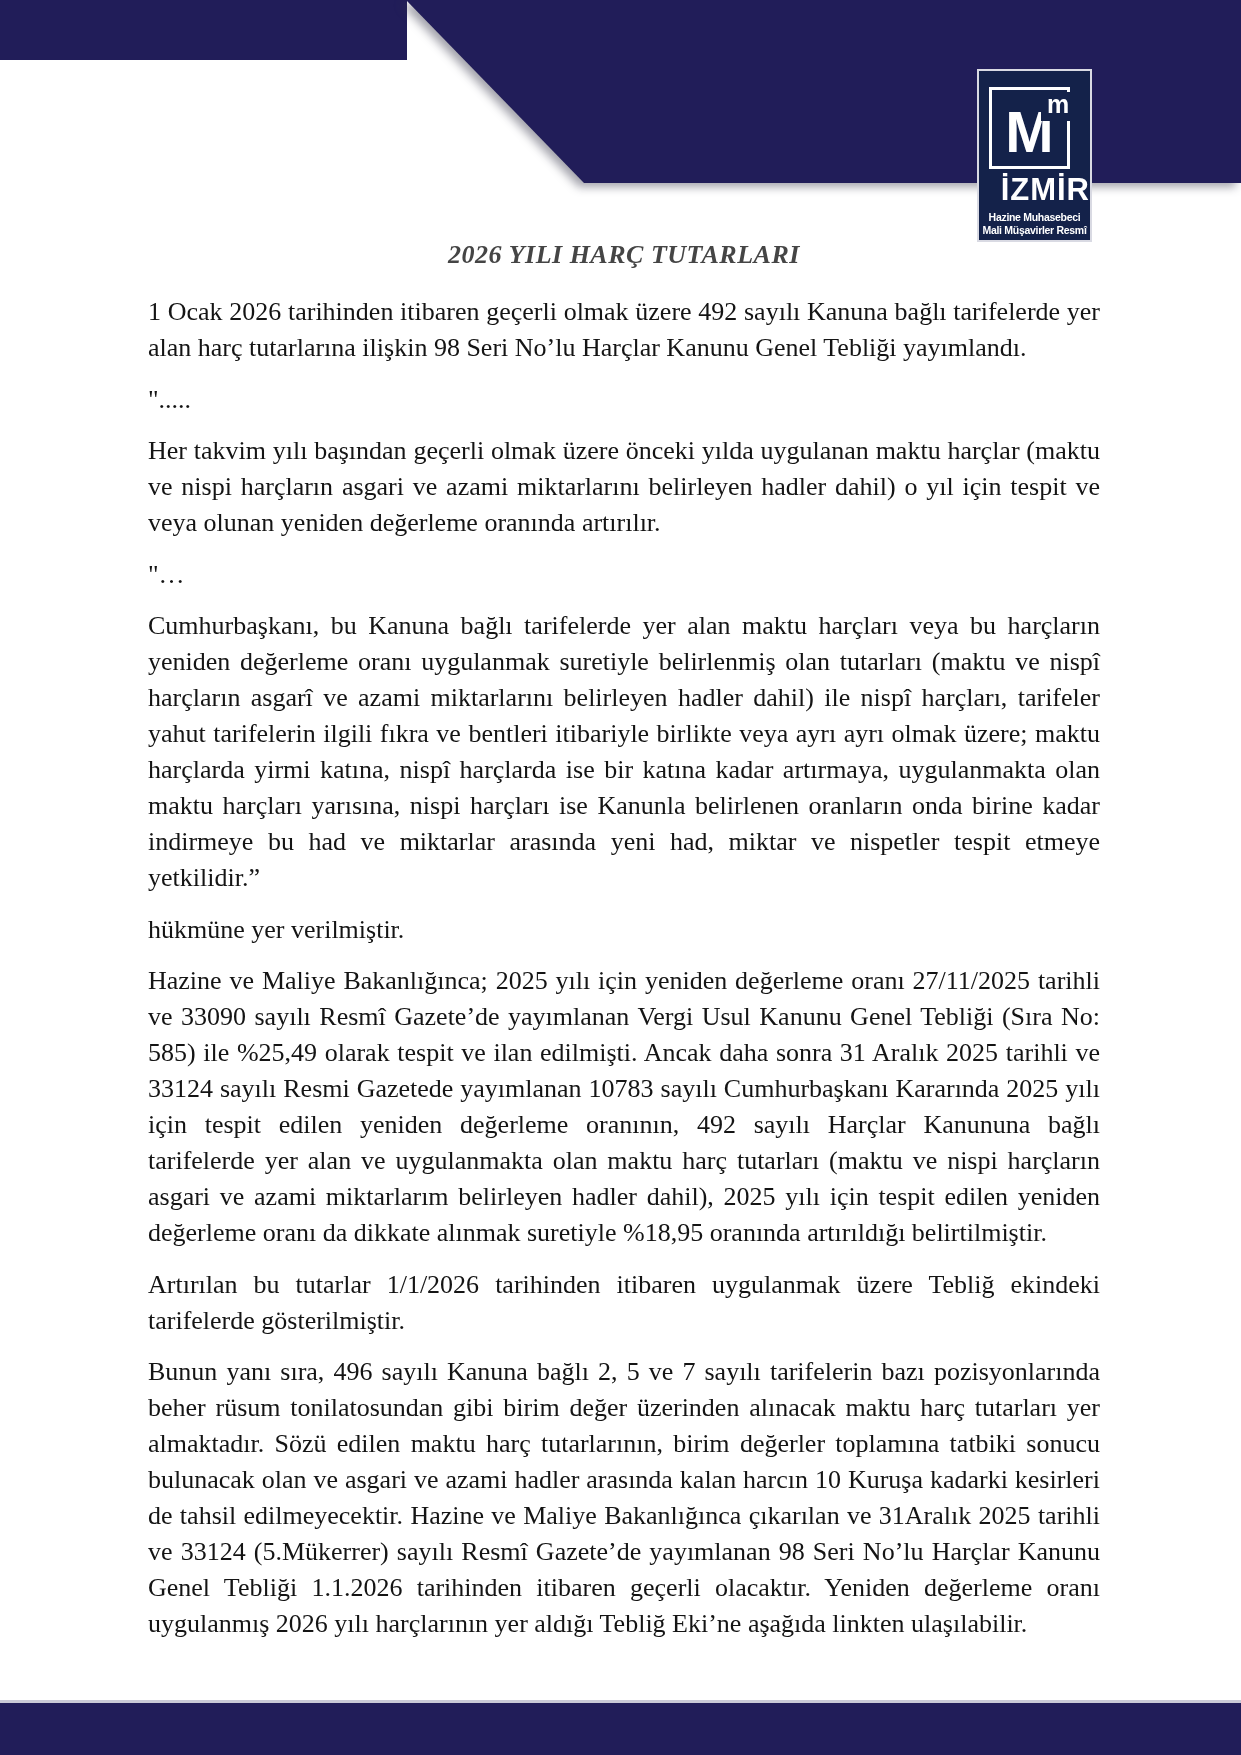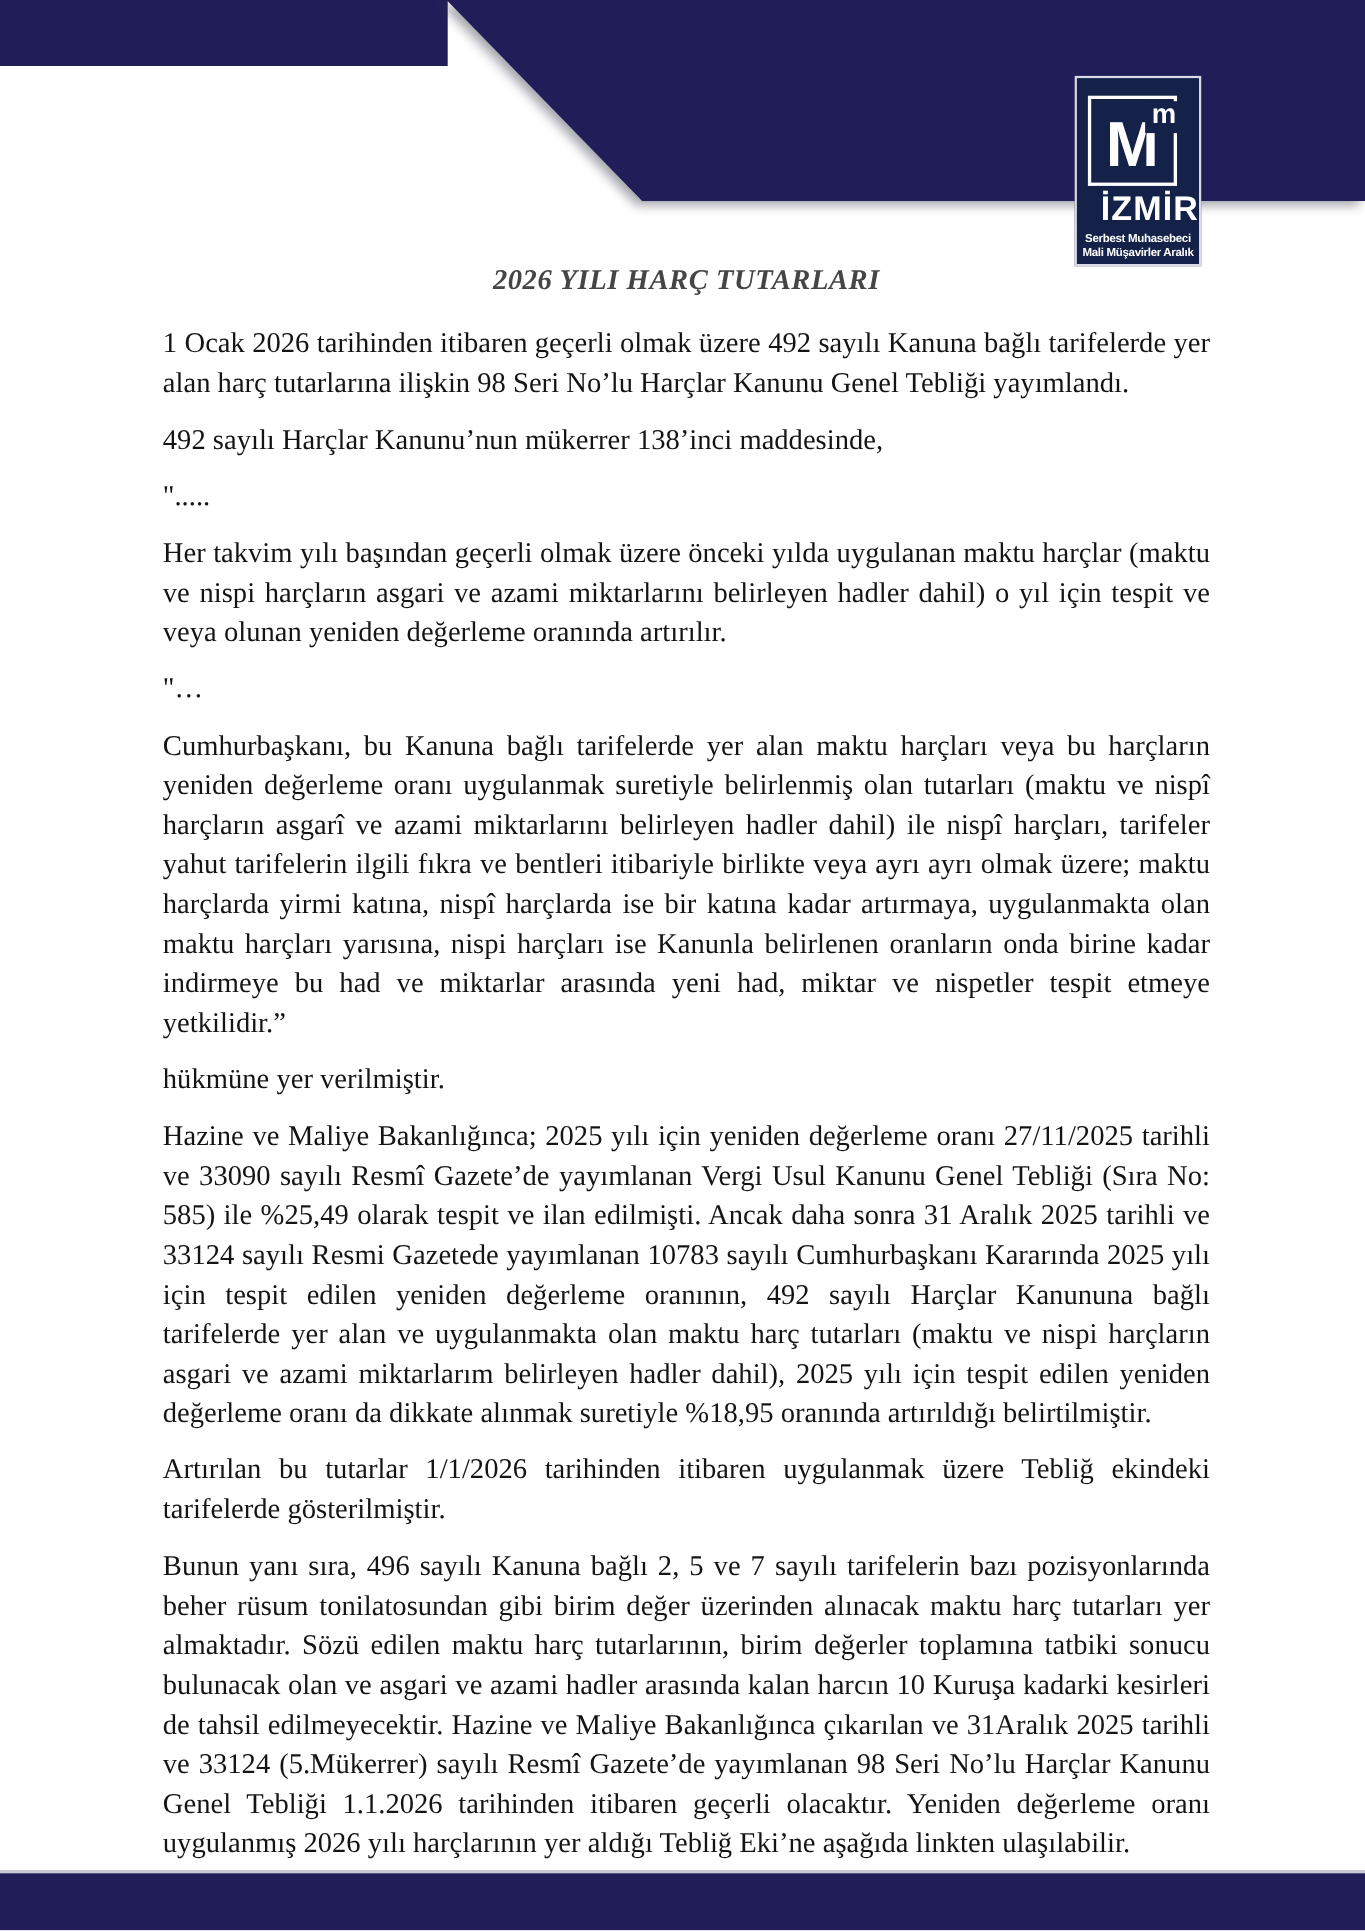--- a/index.html
+++ b/index.html
@@ -113,30 +113,29 @@
     <div class="band-right"></div>
   </div>
 
   <div class="logo">
     <div class="logo-square">
       <span class="logo-m">M</span>
     </div>
     <span class="logo-m-small">m</span>
     <div class="logo-city">İZMİR</div>
     <div class="logo-org">
-      <div>Serbest Muhasebeci</div>
-      <div>Mali Müşavirler Aralık</div>
+      <div>Hazine Muhasebeci</div>
+      <div>Mali Müşavirler Resmî</div>
     </div>
   </div>
 
   <div class="doc">
     <h1 class="doc-title">2026 YILI HARÇ TUTARLARI</h1>
     <div class="doc-paragraphs">
         <p>1 Ocak 2026 tarihinden itibaren geçerli olmak üzere 492 sayılı Kanuna bağlı tarifelerde yer alan harç tutarlarına ilişkin 98 Seri No’lu Harçlar Kanunu Genel Tebliği yayımlandı.</p>
-        <p>492 sayılı Harçlar Kanunu’nun mükerrer 138’inci maddesinde,</p>
         <p>".....</p>
         <p>Her takvim yılı başından geçerli olmak üzere önceki yılda uygulanan maktu harçlar (maktu ve nispi harçların asgari ve azami miktarlarını belirleyen hadler dahil) o yıl için tespit ve veya olunan yeniden değerleme oranında artırılır.</p>
         <p>"…</p>
         <p>Cumhurbaşkanı, bu Kanuna bağlı tarifelerde yer alan maktu harçları veya bu harçların yeniden değerleme oranı uygulanmak suretiyle belirlenmiş olan tutarları (maktu ve nispî harçların asgarî ve azami miktarlarını belirleyen hadler dahil) ile nispî harçları, tarifeler yahut tarifelerin ilgili fıkra ve bentleri itibariyle birlikte veya ayrı ayrı olmak üzere; maktu harçlarda yirmi katına, nispî harçlarda ise bir katına kadar artırmaya, uygulanmakta olan maktu harçları yarısına, nispi harçları ise Kanunla belirlenen oranların onda birine kadar indirmeye bu had ve miktarlar arasında yeni had, miktar ve nispetler tespit etmeye yetkilidir.”</p>
         <p>hükmüne yer verilmiştir.</p>
         <p>Hazine ve Maliye Bakanlığınca; 2025 yılı için yeniden değerleme oranı 27/11/2025 tarihli ve 33090 sayılı Resmî Gazete’de yayımlanan Vergi Usul Kanunu Genel Tebliği (Sıra No: 585) ile %25,49 olarak tespit ve ilan edilmişti. Ancak daha sonra 31 Aralık 2025 tarihli ve 33124 sayılı Resmi Gazetede yayımlanan 10783 sayılı Cumhurbaşkanı Kararında 2025 yılı için tespit edilen yeniden değerleme oranının, 492 sayılı Harçlar Kanununa bağlı tarifelerde yer alan ve uygulanmakta olan maktu harç tutarları (maktu ve nispi harçların asgari ve azami miktarlarım belirleyen hadler dahil), 2025 yılı için tespit edilen yeniden değerleme oranı da dikkate alınmak suretiyle %18,95 oranında artırıldığı belirtilmiştir.</p>
         <p>Artırılan bu tutarlar 1/1/2026 tarihinden itibaren uygulanmak üzere Tebliğ ekindeki tarifelerde gösterilmiştir.</p>
         <p>Bunun yanı sıra, 496 sayılı Kanuna bağlı 2, 5 ve 7 sayılı tarifelerin bazı pozisyonlarında beher rüsum tonilatosundan gibi birim değer üzerinden alınacak maktu harç tutarları yer almaktadır. Sözü edilen maktu harç tutarlarının, birim değerler toplamına tatbiki sonucu bulunacak olan ve asgari ve azami hadler arasında kalan harcın 10 Kuruşa kadarki kesirleri de tahsil edilmeyecektir. Hazine ve Maliye Bakanlığınca çıkarılan ve 31Aralık 2025 tarihli ve 33124 (5.Mükerrer) sayılı Resmî Gazete’de yayımlanan 98 Seri No’lu Harçlar Kanunu Genel Tebliği 1.1.2026 tarihinden itibaren geçerli olacaktır. Yeniden değerleme oranı uygulanmış 2026 yılı harçlarının yer aldığı Tebliğ Eki’ne aşağıda linkten ulaşılabilir.</p>
       </div>
   </div>

